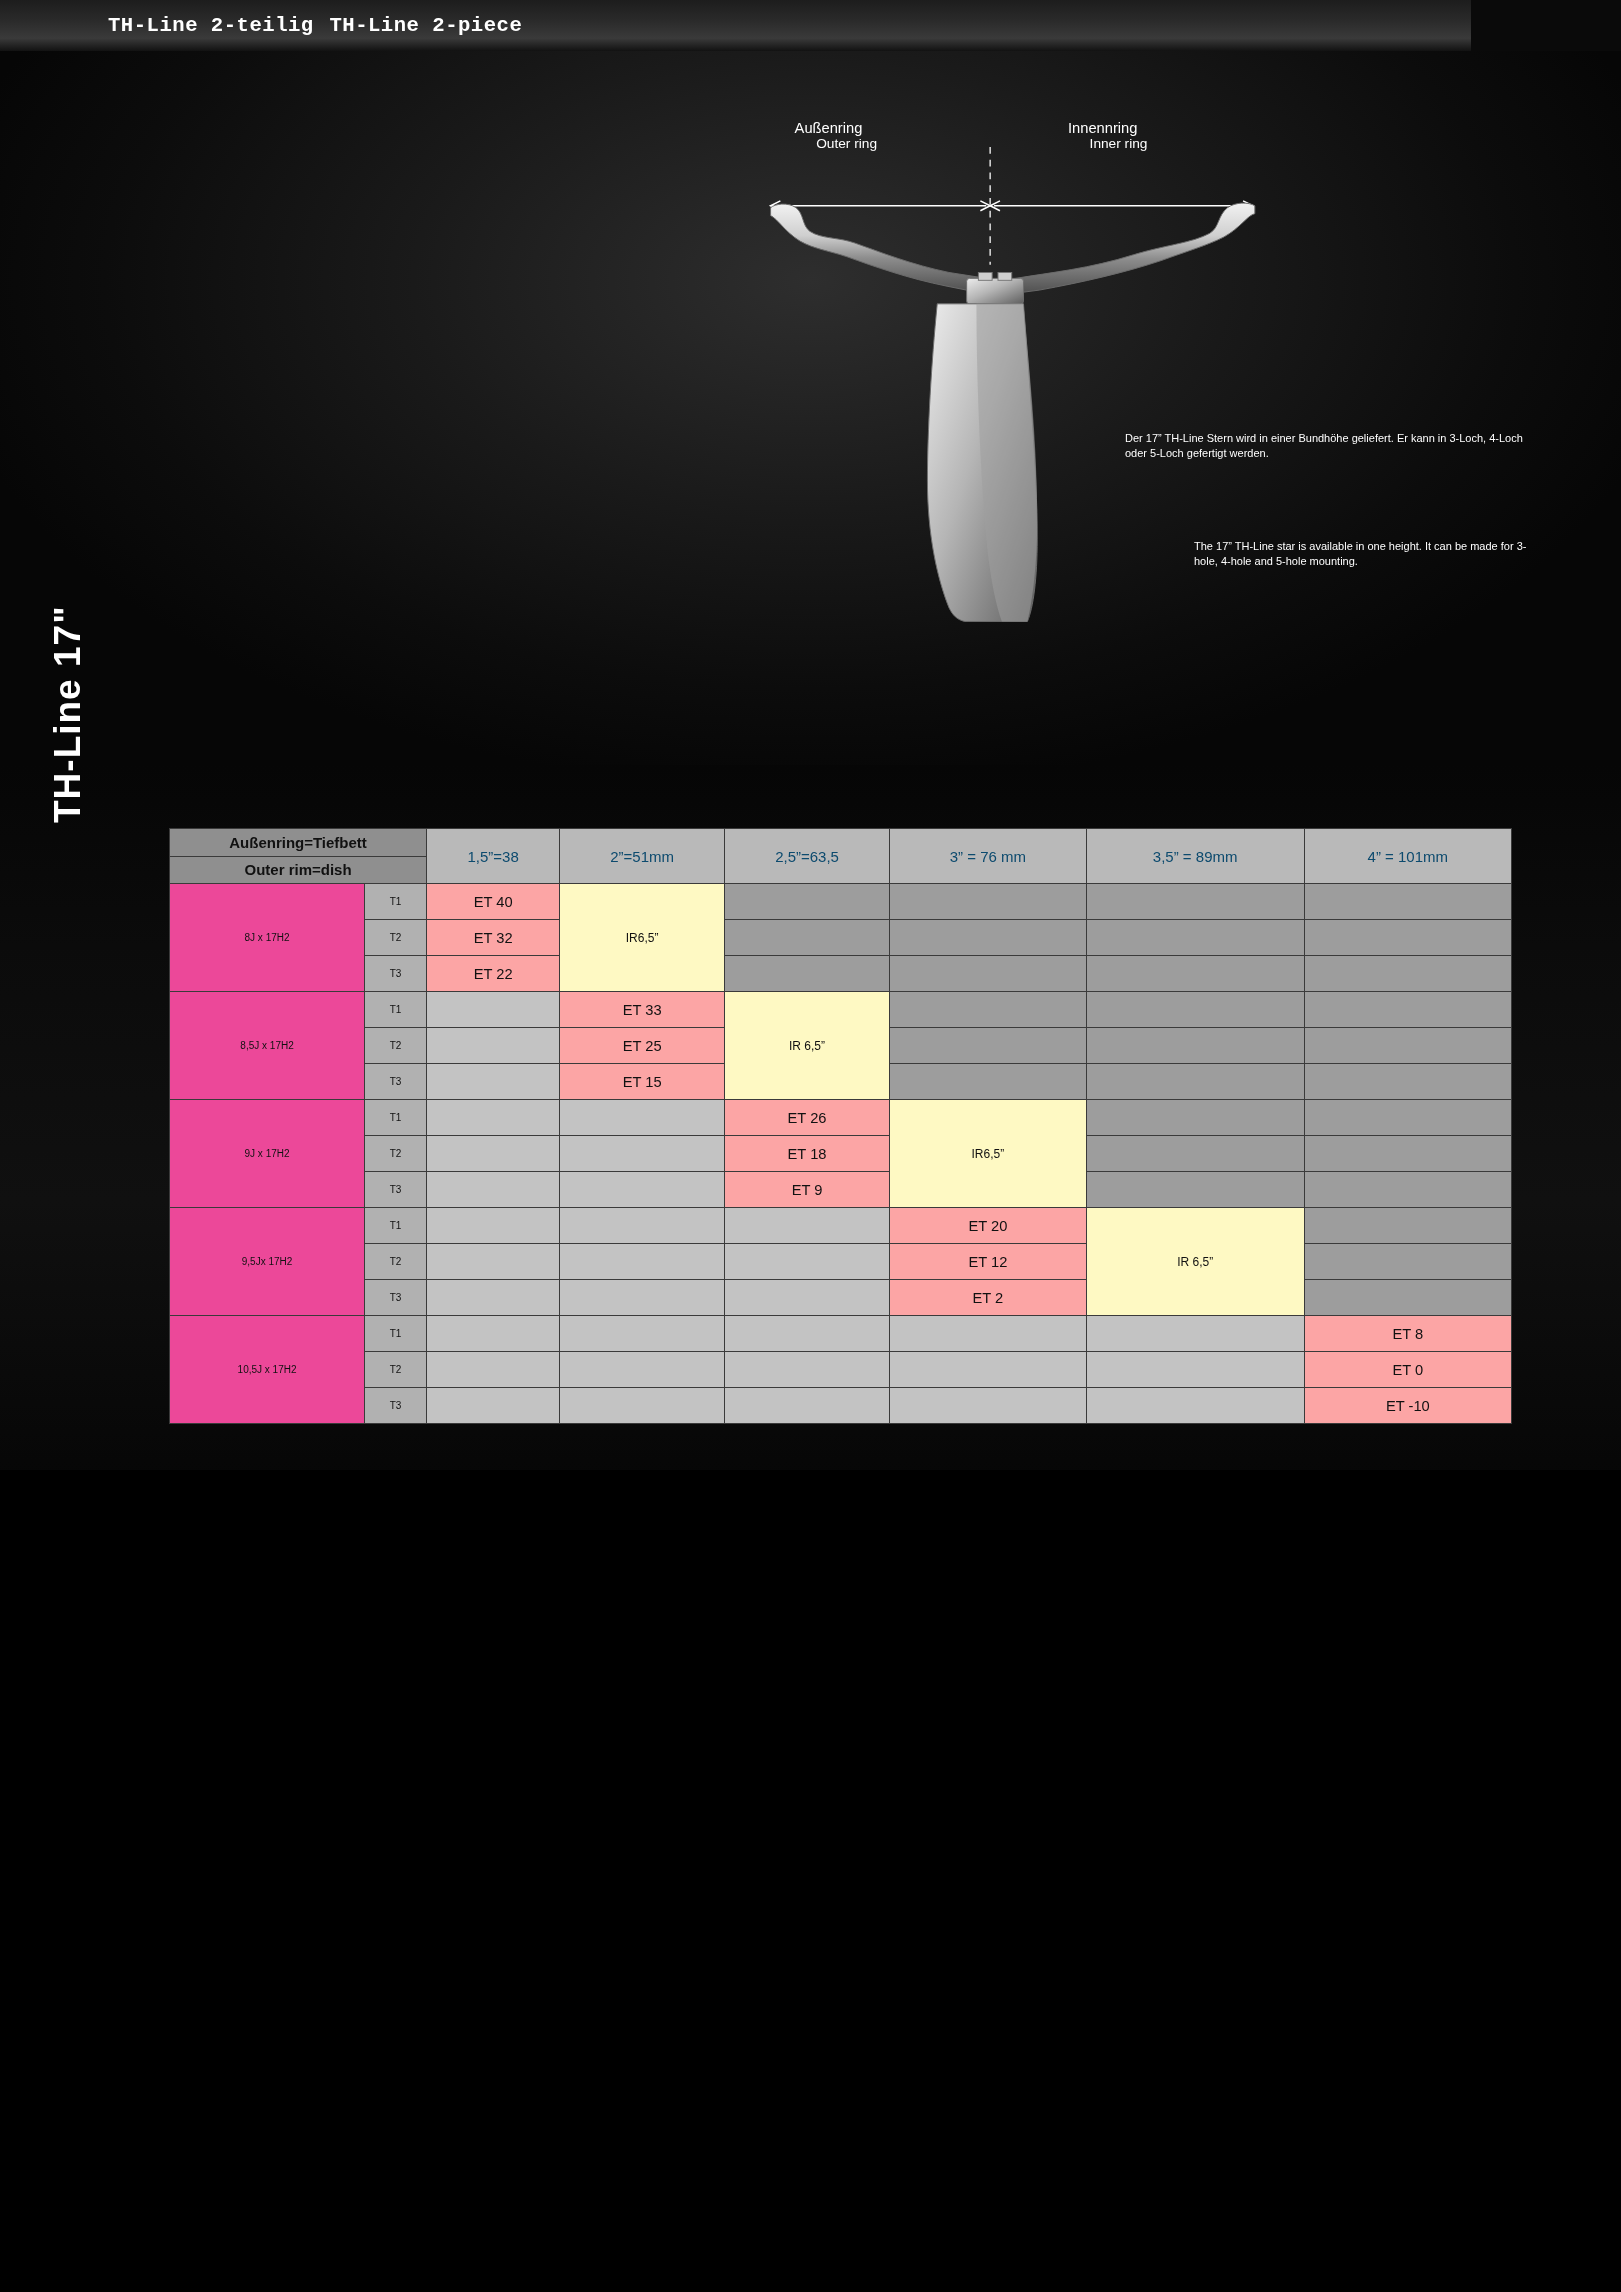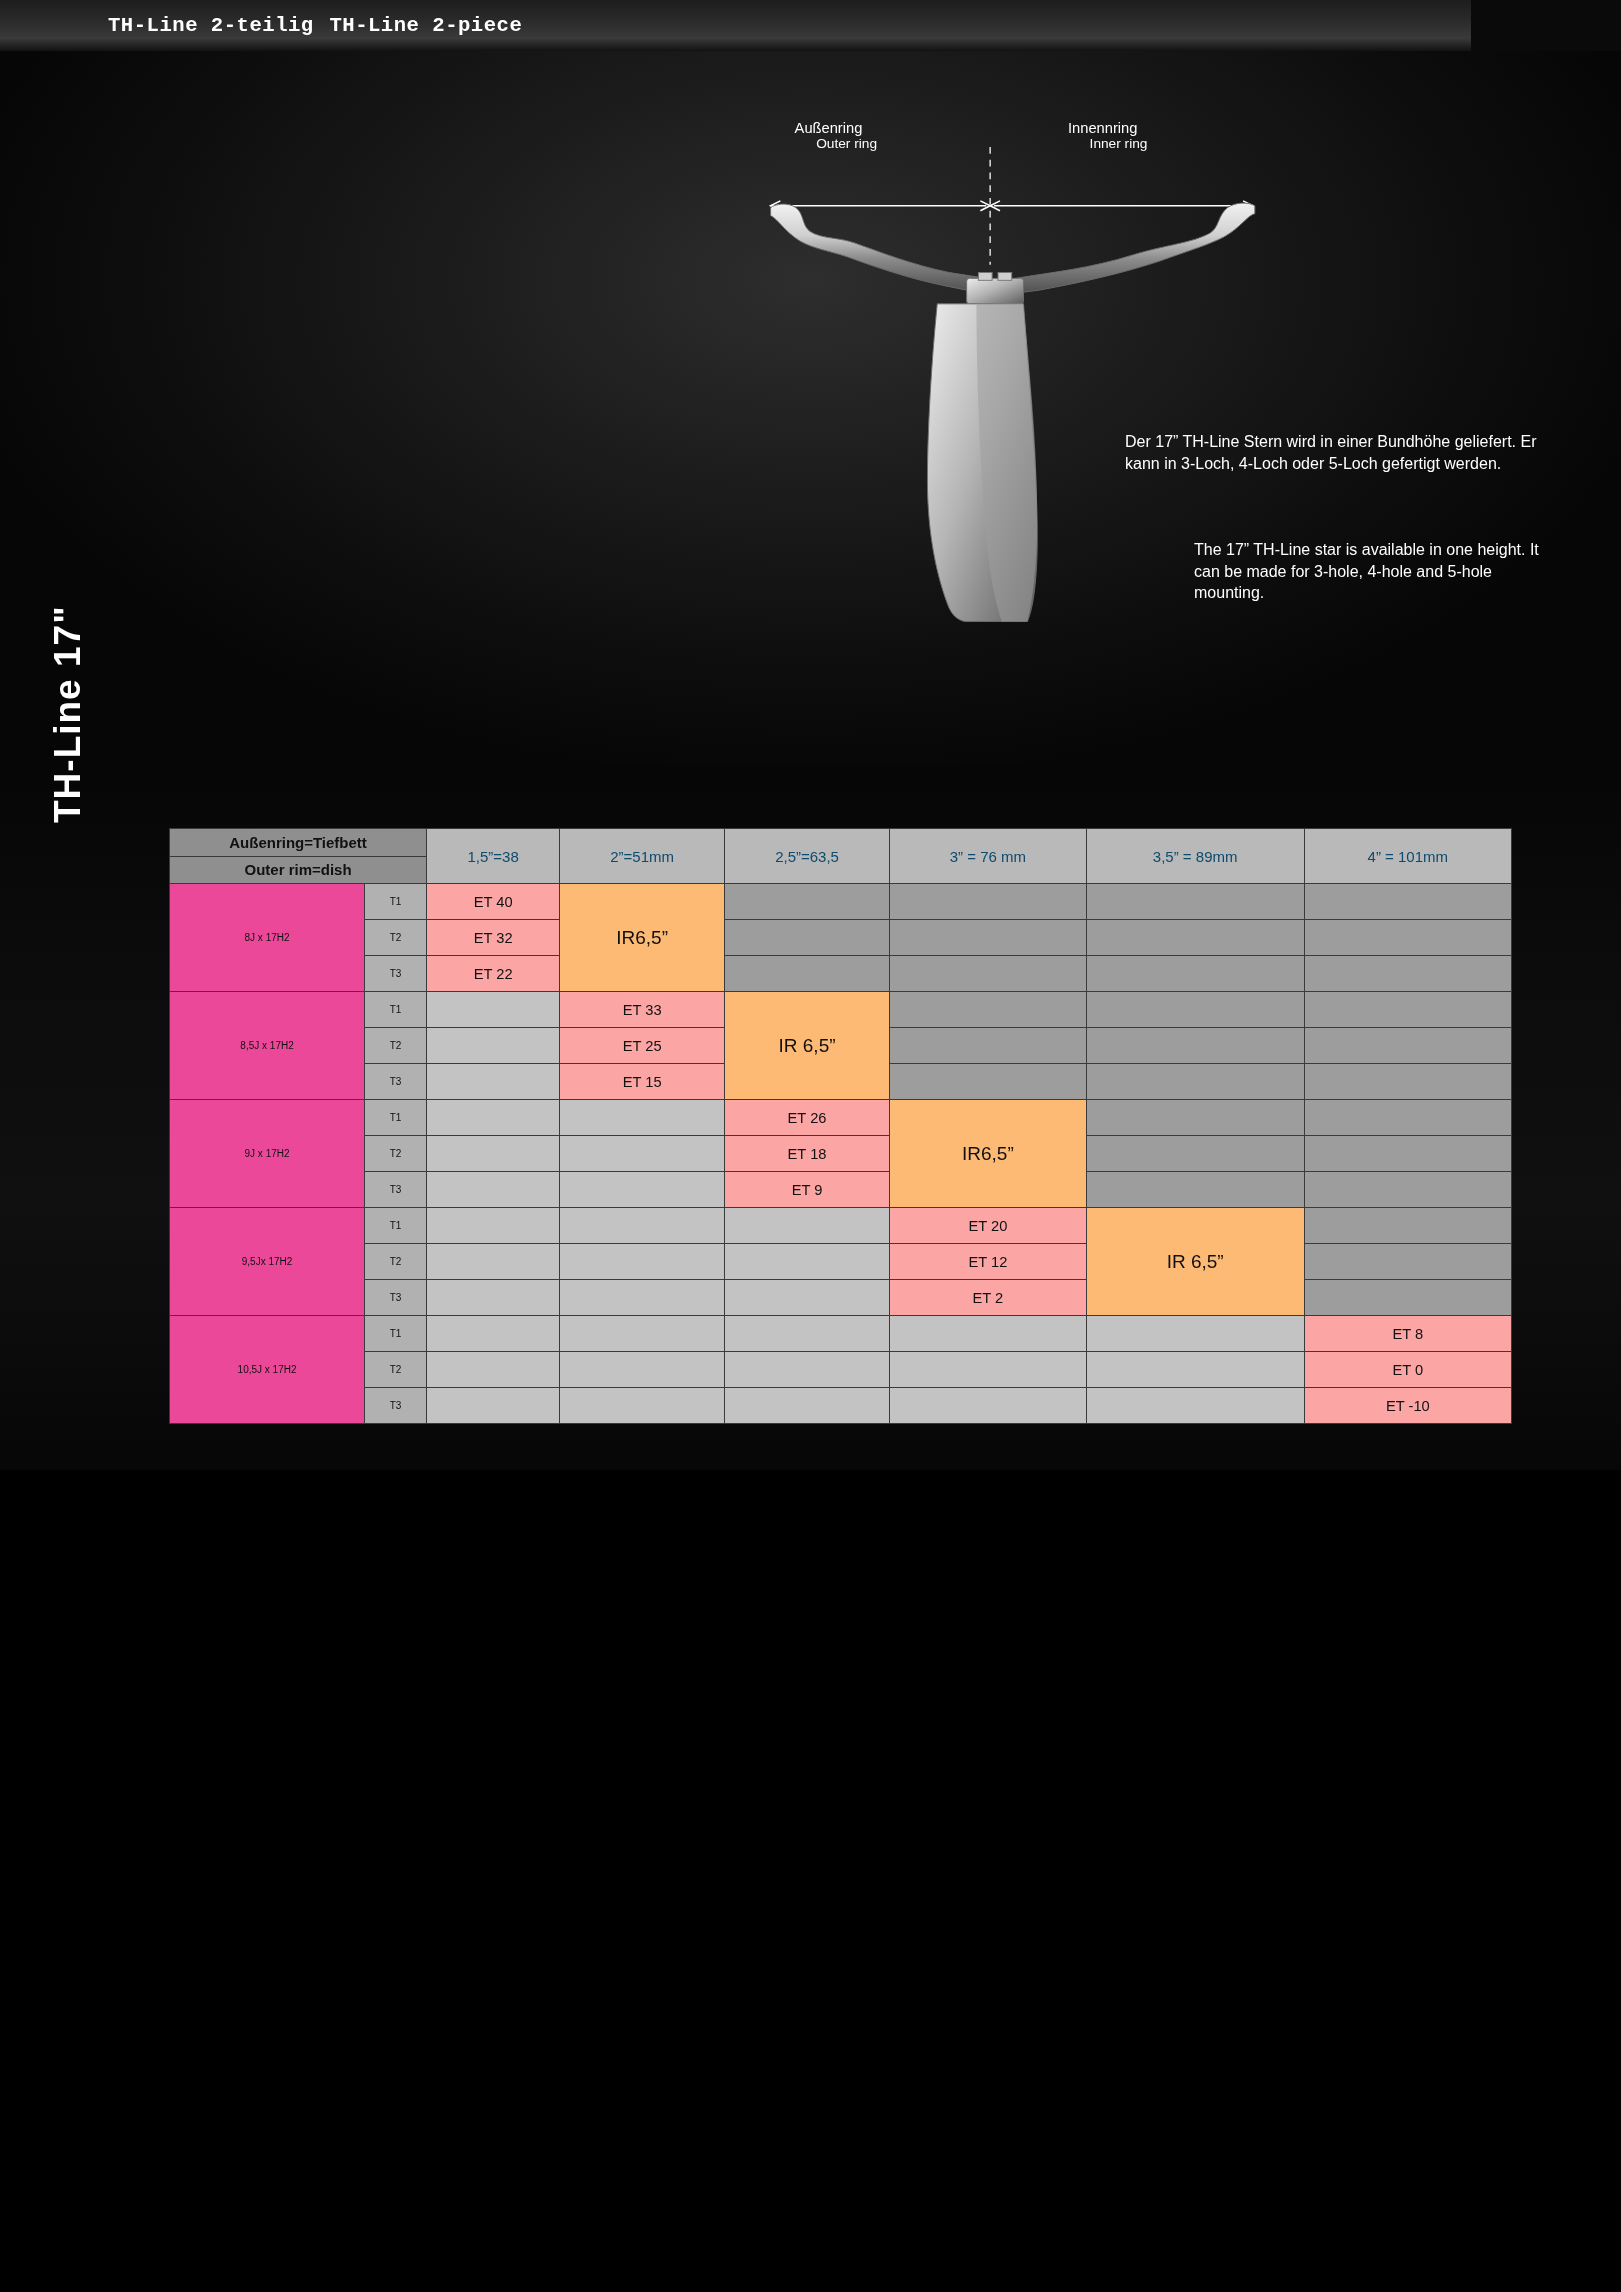--- a/index.html
+++ b/index.html
@@ -44,21 +44,21 @@
   
   .headline{
     position:absolute;left:110px;top:446px;width:745px;
   }
   .headline .l1,.headline .l2{
     font-size:32px;font-weight:bold;letter-spacing:0.3px;line-height:1.28;white-space:nowrap;
   }
 
   
   .note{
-    position:absolute;width:412px;font-size:16px;line-height:1.35;color:#fff;
+    position:absolute;width:412px;font-size:11px;line-height:1.35;color:#fff;
   }
   .note.de{left:1125px;top:431px;}
   .note.en{left:1194px;top:539px;width:353px;}
 
   
   .vlabel{
     position:absolute;left:47px;top:823px;
     font-size:37px;font-weight:bold;letter-spacing:1px;
     transform:rotate(-90deg);transform-origin:left top;
     white-space:nowrap;
@@ -71,21 +71,21 @@
     border:1px solid #3a3a3a;padding:0;text-align:center;vertical-align:middle;
     font-weight:normal;
   }
   .hdr-dark{background:#8f8f8f;color:#111;font-weight:bold;height:25.5px;font-size:15px;}
   .hdr-light{background:#b9b9b9;color:#0c4a6e;font-weight:normal;height:54px;font-size:15px;}
   .cell{background:#c3c3c3;height:35px;}
   .cell-grey{background:#9d9d9d;height:35px;}
   .size{background:#ec4899;font-size:10px;}
   .tcode{background:#b1b1b1;width:61px;font-size:10px;}
   .etv{background:#fca5a5;font-weight:normal;}
-  .ir{background:#fdba74;font-size:19px;}
+  .ir{background:#fef9c3;font-size:12px;}
 
   
   .photo{
     position:absolute;left:0;top:1470px;width:1621px;height:822px;
     background:#000;overflow:hidden;
   }
   .vignette{
     position:absolute;left:0;top:1470px;width:1621px;height:822px;
     background:radial-gradient(ellipse at 50% 55%, rgba(0,0,0,0) 40%, rgba(0,0,0,.55) 78%, rgba(0,0,0,.95) 100%);
     pointer-events:none;

